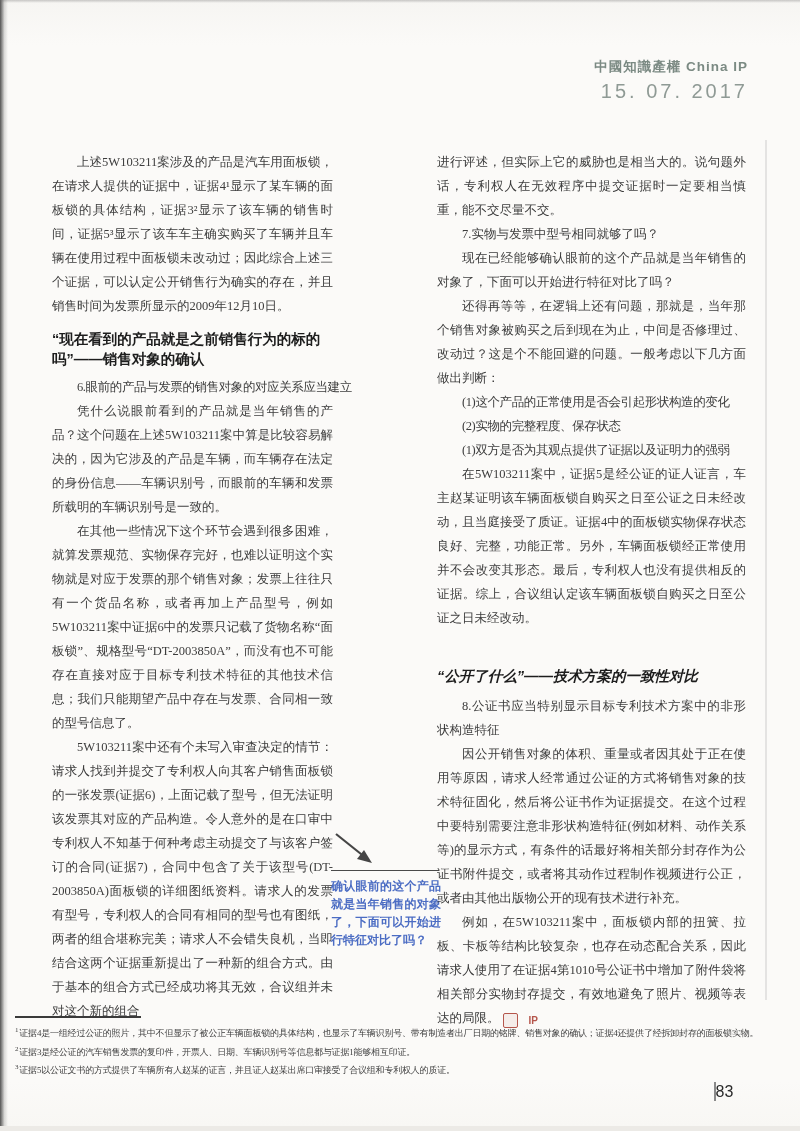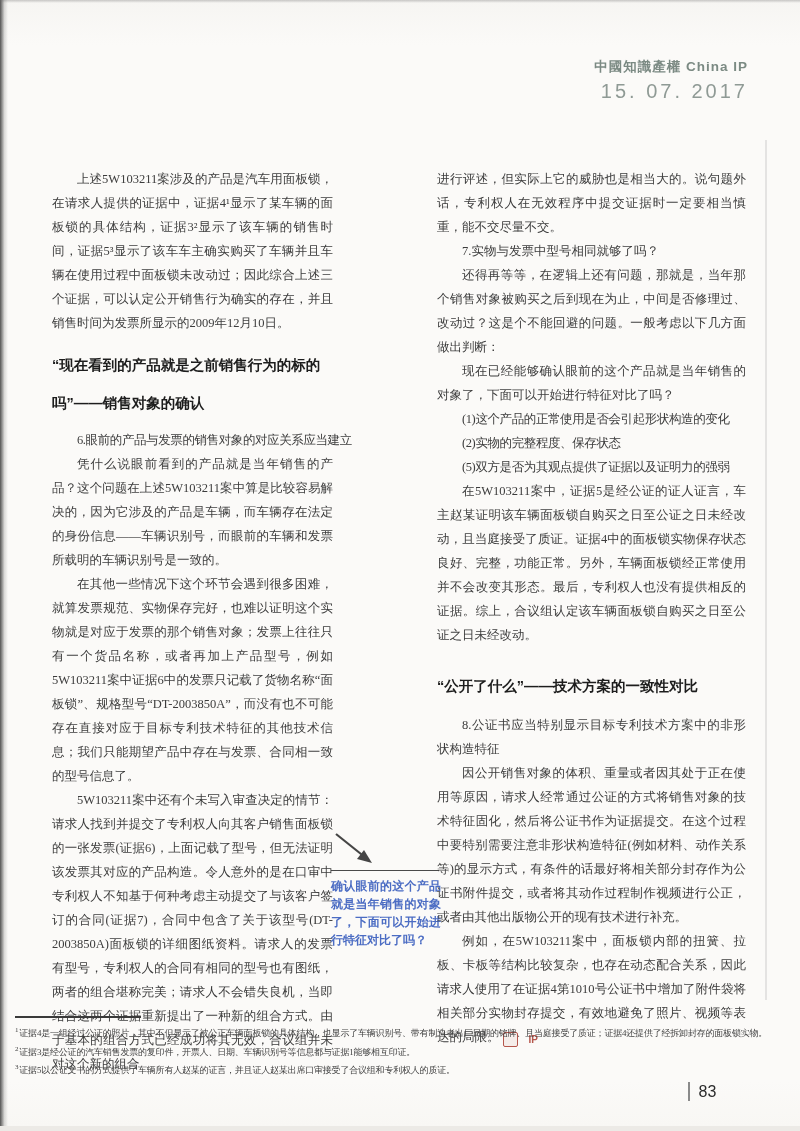--- a/index.html
+++ b/index.html
@@ -24,53 +24,53 @@
   .crease{
     position:absolute;left:765px;top:140px;width:2px;height:860px;
     background:rgba(110,110,110,.16);
   }
   .masthead{
     position:absolute;right:52px;top:58px;text-align:right;
     font-family:"Liberation Sans", sans-serif;
   }
   .mag-title{font-size:13.5px;font-weight:bold;color:#7b8a83;letter-spacing:1px;}
   .mag-date{font-size:20px;color:#8f9a95;letter-spacing:3px;margin-top:4px;}
-  .col{position:absolute;top:167px;font-size:12.5px;line-height:24px;text-align:justify;}
+  .col{position:absolute;top:150px;font-size:12.5px;line-height:24px;text-align:justify;}
   .col p{margin:0;}
   .col-left{left:52px;width:281px;}
   .col-right{left:437px;width:309px;}
   .indent{text-indent:2em;}
   .one-line{white-space:nowrap;letter-spacing:-.4px;}
   .sec-head{
     font-family:"Liberation Sans", sans-serif;
-    font-size:14.5px;line-height:38px;font-weight:bold;color:#1d1d1d;
+    font-size:14.5px;line-height:20px;font-weight:bold;color:#1d1d1d;
     margin:11px 0 6px 0;text-align:left;
   }
-  .sec-head-2{margin:20px 0 8px 0;}
+  .sec-head-2{margin:36px 0 8px 0;font-style:italic;}
   .callout{position:absolute;left:331px;top:832px;width:110px;}
   .callout-arrow{display:block;margin:0 0 2px 2px;}
   .callout-rule{border-top:1.5px solid #4a4a4a;width:108px;margin:0 0 6px 0;}
   .callout-text{
     margin:0;width:110px;
     font-family:"Liberation Sans", sans-serif;
     font-size:12px;font-weight:bold;line-height:18px;
     text-align:justify;
   }
   .ip-seal{
     display:inline-block;width:13px;height:13px;margin-left:3px;
     border:1.5px solid #b5564c;color:#b5564c;background:rgba(181,86,76,.08);
     font-family:"Liberation Sans", sans-serif;
     font-size:10px;font-weight:bold;line-height:13px;text-align:center;
     vertical-align:-2px;border-radius:2px;
   }
   .foot-rule{position:absolute;left:15px;top:1016px;width:126px;border-top:2px solid #3a3a3a;}
   .footnotes{position:absolute;left:15px;top:1023px;width:778px;color:#3f3f3f;}
   .fn{margin:0;font-size:9px;line-height:15.5px;letter-spacing:-.2px;white-space:nowrap;}
   .fn sup{font-size:7px;margin-right:1px;}
-  .pageno{position:absolute;left:688px;top:1082px;display:flex;align-items:center;gap:9px;}
+  .pageno{position:absolute;left:714px;top:1082px;display:flex;align-items:center;}
   .pn-bar{display:inline-block;width:1.5px;height:19px;background:#8a8a8a;}
   .pn-num{font-size:16px;color:#2b2b2b;font-family:"Liberation Sans", sans-serif;}
 </style>
 </head>
 <body>
 
 <div class="page">
   <div class="edge-left"></div>
   <div class="edge-top"></div>
   <div class="crease"></div>
@@ -94,35 +94,35 @@
       <path d="M3 2 L33 26" stroke="#454545" stroke-width="2.2" fill="none"></path>
       <path d="M39 31 L24 27 L31 18 Z" fill="#454545"></path>
     </svg>
     <div class="callout-rule"></div>
     <p class="callout-text" style="color:#4b6cc3;">确认眼前的这个产品就是当年销售的对象了，下面可以开始进行特征对比了吗？</p>
   </aside>
 
   <section class="col col-right">
     <p>进行评述，但实际上它的威胁也是相当大的。说句题外话，专利权人在无效程序中提交证据时一定要相当慎重，能不交尽量不交。</p>
     <p class="indent">7.实物与发票中型号相同就够了吗？</p>
+    <p class="indent">现在已经能够确认眼前的这个产品就是当年销售的对象了，下面可以开始进行特征对比了吗？</p>
     <p class="indent">还得再等等，在逻辑上还有问题，那就是，当年那个销售对象被购买之后到现在为止，中间是否修理过、改动过？这是个不能回避的问题。一般考虑以下几方面做出判断：</p>
-    <p class="indent">现在已经能够确认眼前的这个产品就是当年销售的对象了，下面可以开始进行特征对比了吗？</p>
     <p class="indent one-line">(1)这个产品的正常使用是否会引起形状构造的变化</p>
     <p class="indent one-line">(2)实物的完整程度、保存状态</p>
-    <p class="indent one-line">(5)双方是否为其观点提供了证据以及证明力的强弱</p>
+    <p class="indent one-line">(1)双方是否为其观点提供了证据以及证明力的强弱</p>
     <p class="indent">在5W103211案中，证据5是经公证的证人证言，车主赵某证明该车辆面板锁自购买之日至公证之日未经改动，且当庭接受了质证。证据4中的面板锁实物保存状态良好、完整，功能正常。另外，车辆面板锁经正常使用并不会改变其形态。最后，专利权人也没有提供相反的证据。综上，合议组认定该车辆面板锁自购买之日至公证之日未经改动。</p>
     <h2 class="sec-head sec-head-2">“公开了什么”——技术方案的一致性对比</h2>
     <p class="indent">8.公证书应当特别显示目标专利技术方案中的非形状构造特征</p>
     <p class="indent">因公开销售对象的体积、重量或者因其处于正在使用等原因，请求人经常通过公证的方式将销售对象的技术特征固化，然后将公证书作为证据提交。在这个过程中要特别需要注意非形状构造特征(例如材料、动作关系等)的显示方式，有条件的话最好将相关部分封存作为公证书附件提交，或者将其动作过程制作视频进行公正，或者由其他出版物公开的现有技术进行补充。</p>
     <p class="indent"><span>例如，在5W103211案中，面板锁内部的扭簧、拉板、卡板等结构比较复杂，也存在动态配合关系，因此请求人使用了在证据4第1010号公证书中增加了附件袋将相关部分实物封存提交，有效地避免了照片、视频等表达的局限。</span><span class="ip-seal">IP</span></p>
   </section>
 
   <div class="foot-rule"></div>
   <div class="footnotes">
-    <p class="fn"><sup>1</sup><span>证据4是一组经过公证的照片，其中不但显示了被公正车辆面板锁的具体结构，也显示了车辆识别号、带有制造者出厂日期的铭牌、且当庭接受了质证；证据4还提供了经拆卸封存的面板锁实物。</span></p>
+    <p class="fn"><sup>1</sup><span>证据4是一组经过公证的照片，其中不但显示了被公正车辆面板锁的具体结构，也显示了车辆识别号、带有制造者出厂日期的铭牌、销售对象的确认；证据4还提供了经拆卸封存的面板锁实物。</span></p>
     <p class="fn"><sup>2</sup><span>证据3是经公证的汽车销售发票的复印件，开票人、日期、车辆识别号等信息都与证据1能够相互印证。</span></p>
     <p class="fn"><sup>3</sup><span>证据5以公证文书的方式提供了车辆所有人赵某的证言，并且证人赵某出席口审接受了合议组和专利权人的质证。</span></p>
   </div>
 
   <div class="pageno">
     <span class="pn-bar"></span>
     <span class="pn-num">83</span>
   </div>
 </div>
 

